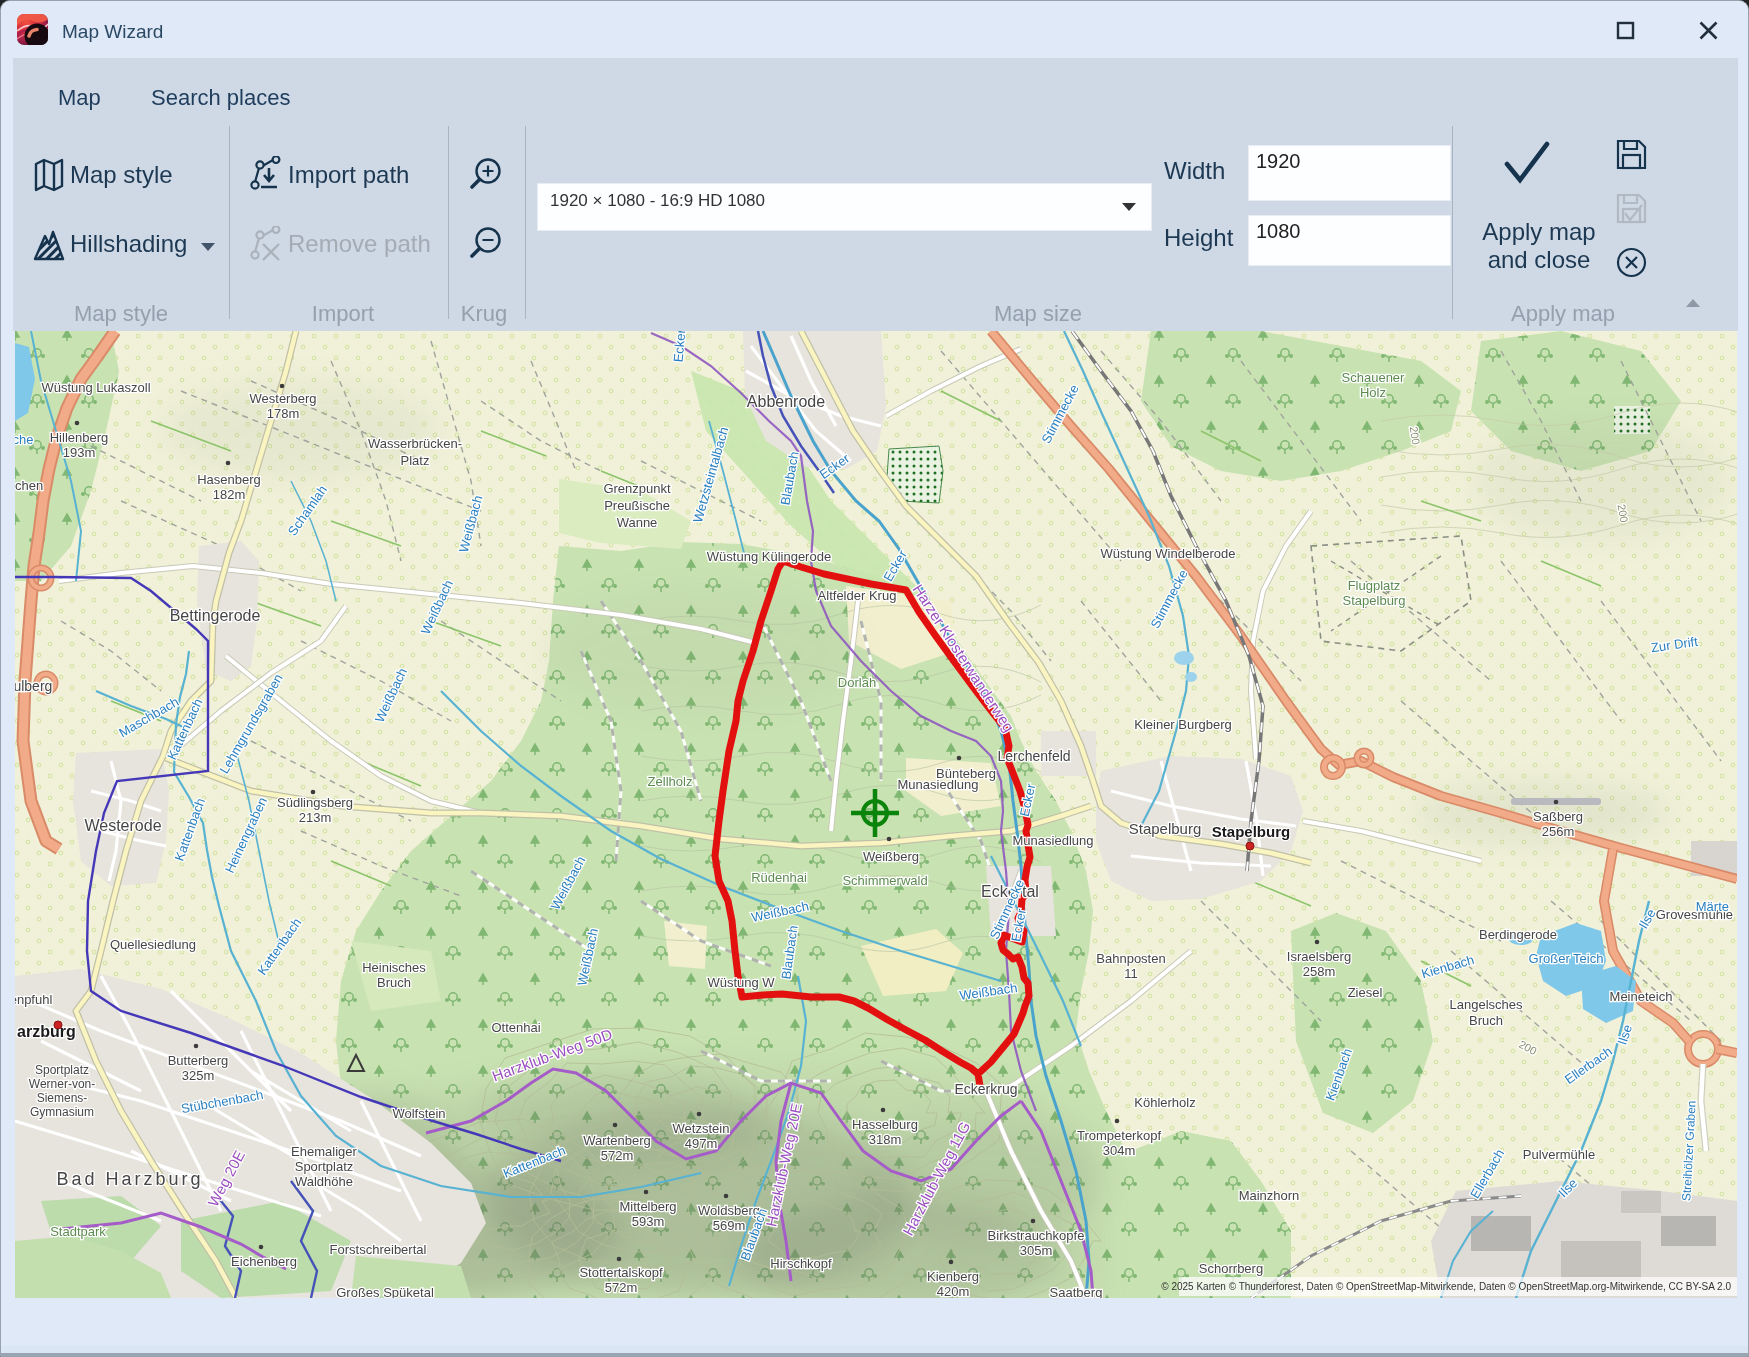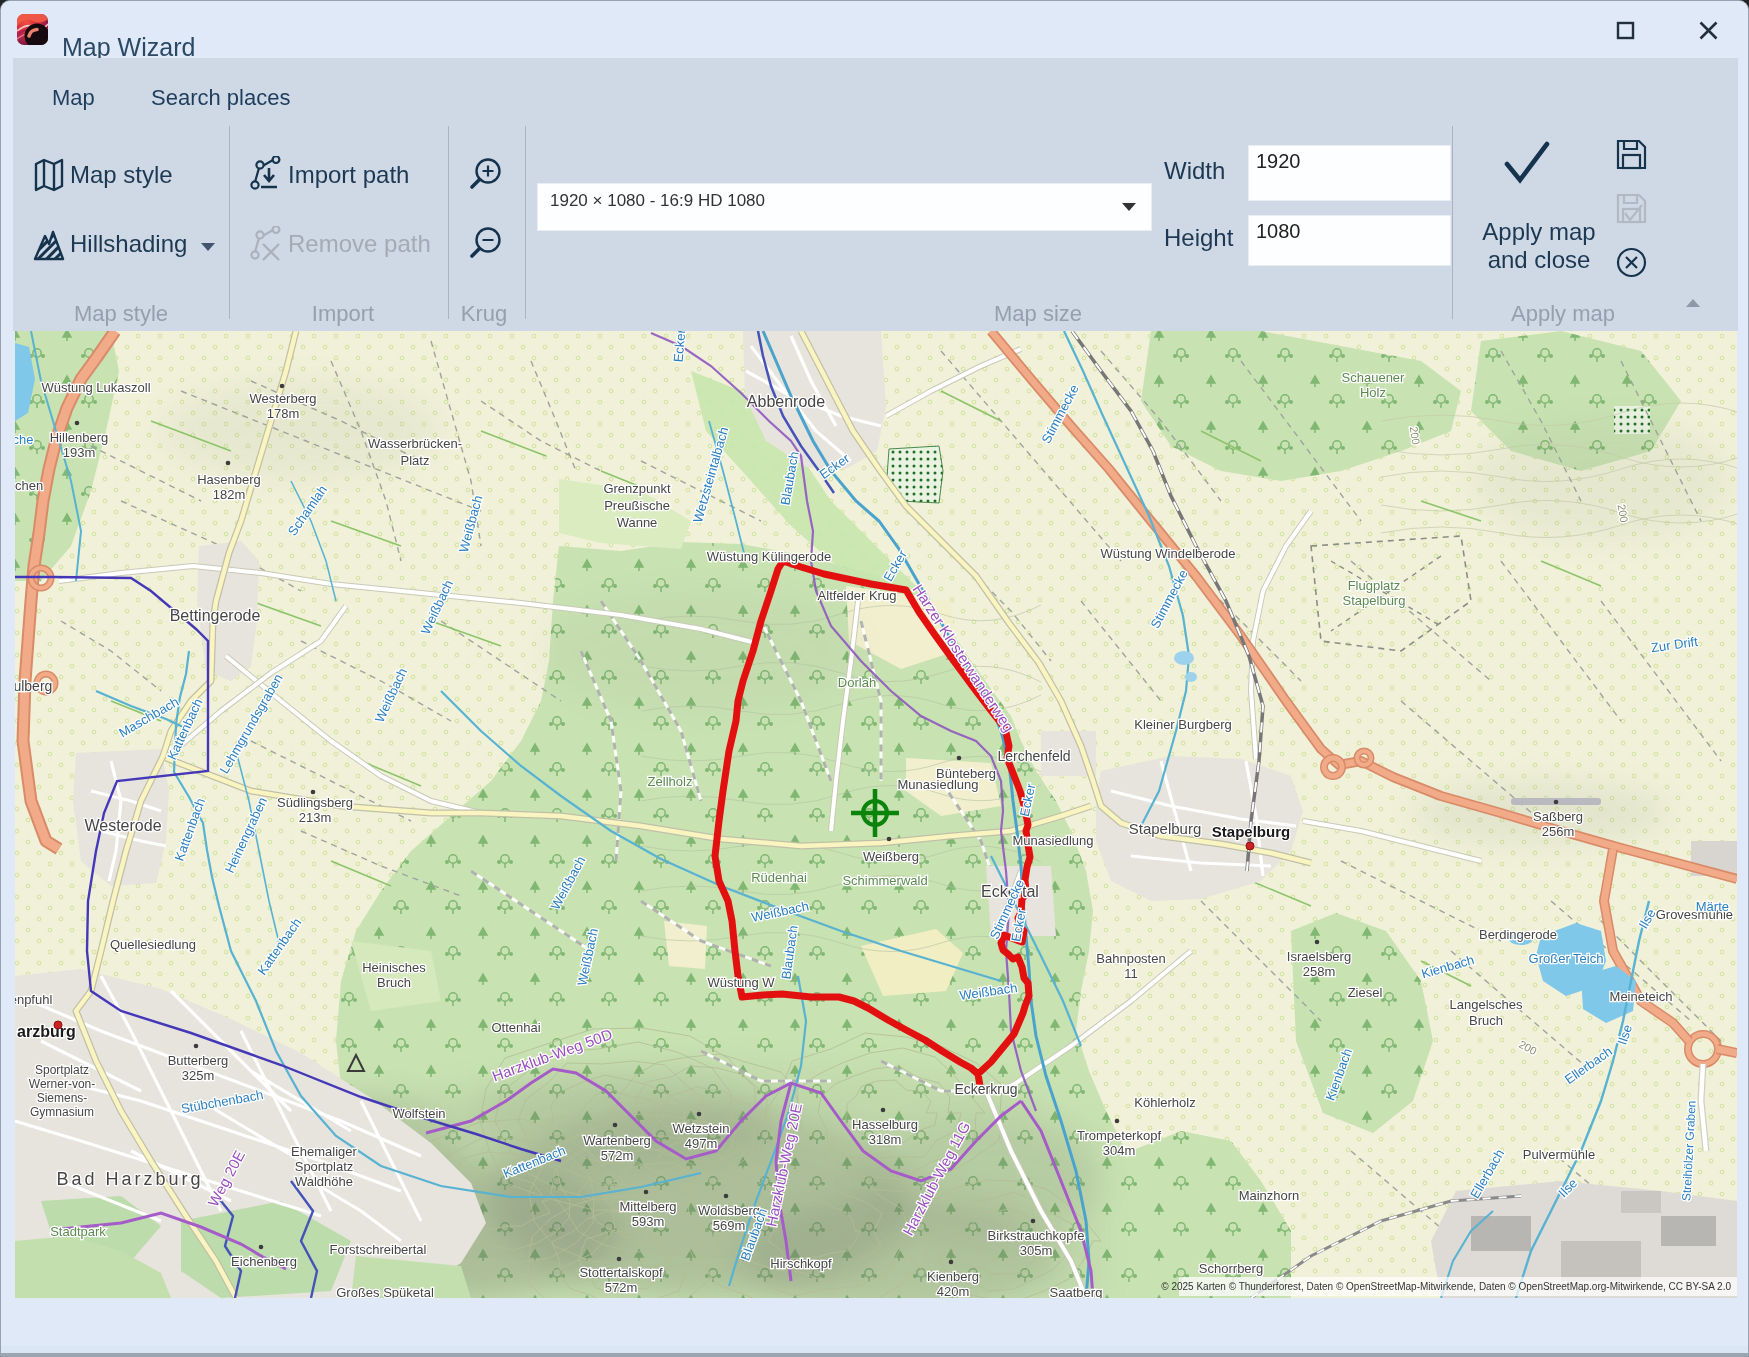--- a/index.html
+++ b/index.html
@@ -1,21 +1,21 @@
 <!DOCTYPE html>
 <html><head>
 <meta charset="utf-8">
 <style>
 * { margin:0; padding:0; box-sizing:border-box; }
 html,body { width:1749px; height:1357px; background:#222426; overflow:hidden;
   font-family:"Liberation Sans", sans-serif; }
 #win { position:absolute; left:0; top:0; width:1749px; height:1357px;
   background:#dfe9f7; border-radius:10px 10px 0 0; border:1px solid #98a2ae; overflow:hidden; }
 #titlebar { position:absolute; left:0; top:0; width:100%; height:57px; background:#dfe9f7; }
-#title { position:absolute; left:61px; top:32px; font-size:25px; color:#2b4965; }
+#title { position:absolute; left:61px; top:20px; font-size:19px; color:#2b4965; }
 #appicon { position:absolute; left:16px; top:13px; width:31px; height:31px; border-radius:7px;
   background:radial-gradient(circle at 30% 25%, #f0513e 0%, #d42a3d 35%, #a01f48 60%, #5a1030 85%, #2a0817 100%); overflow:hidden;}
 #ribbon { position:absolute; left:12px; top:57px; width:1725px; height:273px; background:#cfd9e5; }
 .menuitem { position:absolute; top:27px; font-size:22px; color:#1e3c5c; }
 .vsep { position:absolute; top:68px; height:193px; width:1px; background:#a9b4c2; }
 .btnlabel { position:absolute; font-size:24px; color:#1c3852; white-space:nowrap; }
 .glabel { position:absolute; top:243px; font-size:22px; color:#94a0ad; text-align:center; }
 .disabled { color:#a3abb5 !important; }
 .inputbox { position:absolute; background:#fdfeff; border:1px solid #e8edf3; }
 .inputtext { position:absolute; font-size:20px; color:#222; }
@@ -42,21 +42,21 @@
     </div>
     <div id="title">Map Wizard</div>
     <svg style="position:absolute;left:1615px;top:20px" width="19" height="19" viewBox="0 0 19 19">
       <rect x="2" y="2" width="15" height="15" fill="none" stroke="#222f3d" stroke-width="2.4"></rect>
     </svg>
     <svg style="position:absolute;left:1697px;top:19px" width="21" height="21" viewBox="0 0 21 21">
       <path d="M2.5,2.5 L18.5,18.5 M18.5,2.5 L2.5,18.5" stroke="#222f3d" stroke-width="2.6" fill="none"></path>
     </svg>
   </div>
   <div id="ribbon">
-    <div class="menuitem" style="left:39px">Map</div>
+    <div class="menuitem" style="left:45px">Map</div>
     <div class="menuitem" style="left:138px">Search places</div>
     <div class="vsep" style="left:216px"></div>
     <div class="vsep" style="left:435px"></div>
     <div class="vsep" style="left:512px"></div>
     <div class="vsep" style="left:1439px"></div>
 
     <svg style="position:absolute;left:21px;top:100px" width="30" height="34" viewBox="0 0 30 32">
       <path d="M2,5 L10,1 L20,5 L28,1 L28,27 L20,31 L10,27 L2,31 Z M10,1 L10,27 M20,5 L20,31" fill="none" stroke="#16334d" stroke-width="2.4" stroke-linejoin="round"></path>
     </svg>
     <div class="btnlabel" style="left:57px;top:103px">Map style</div>

